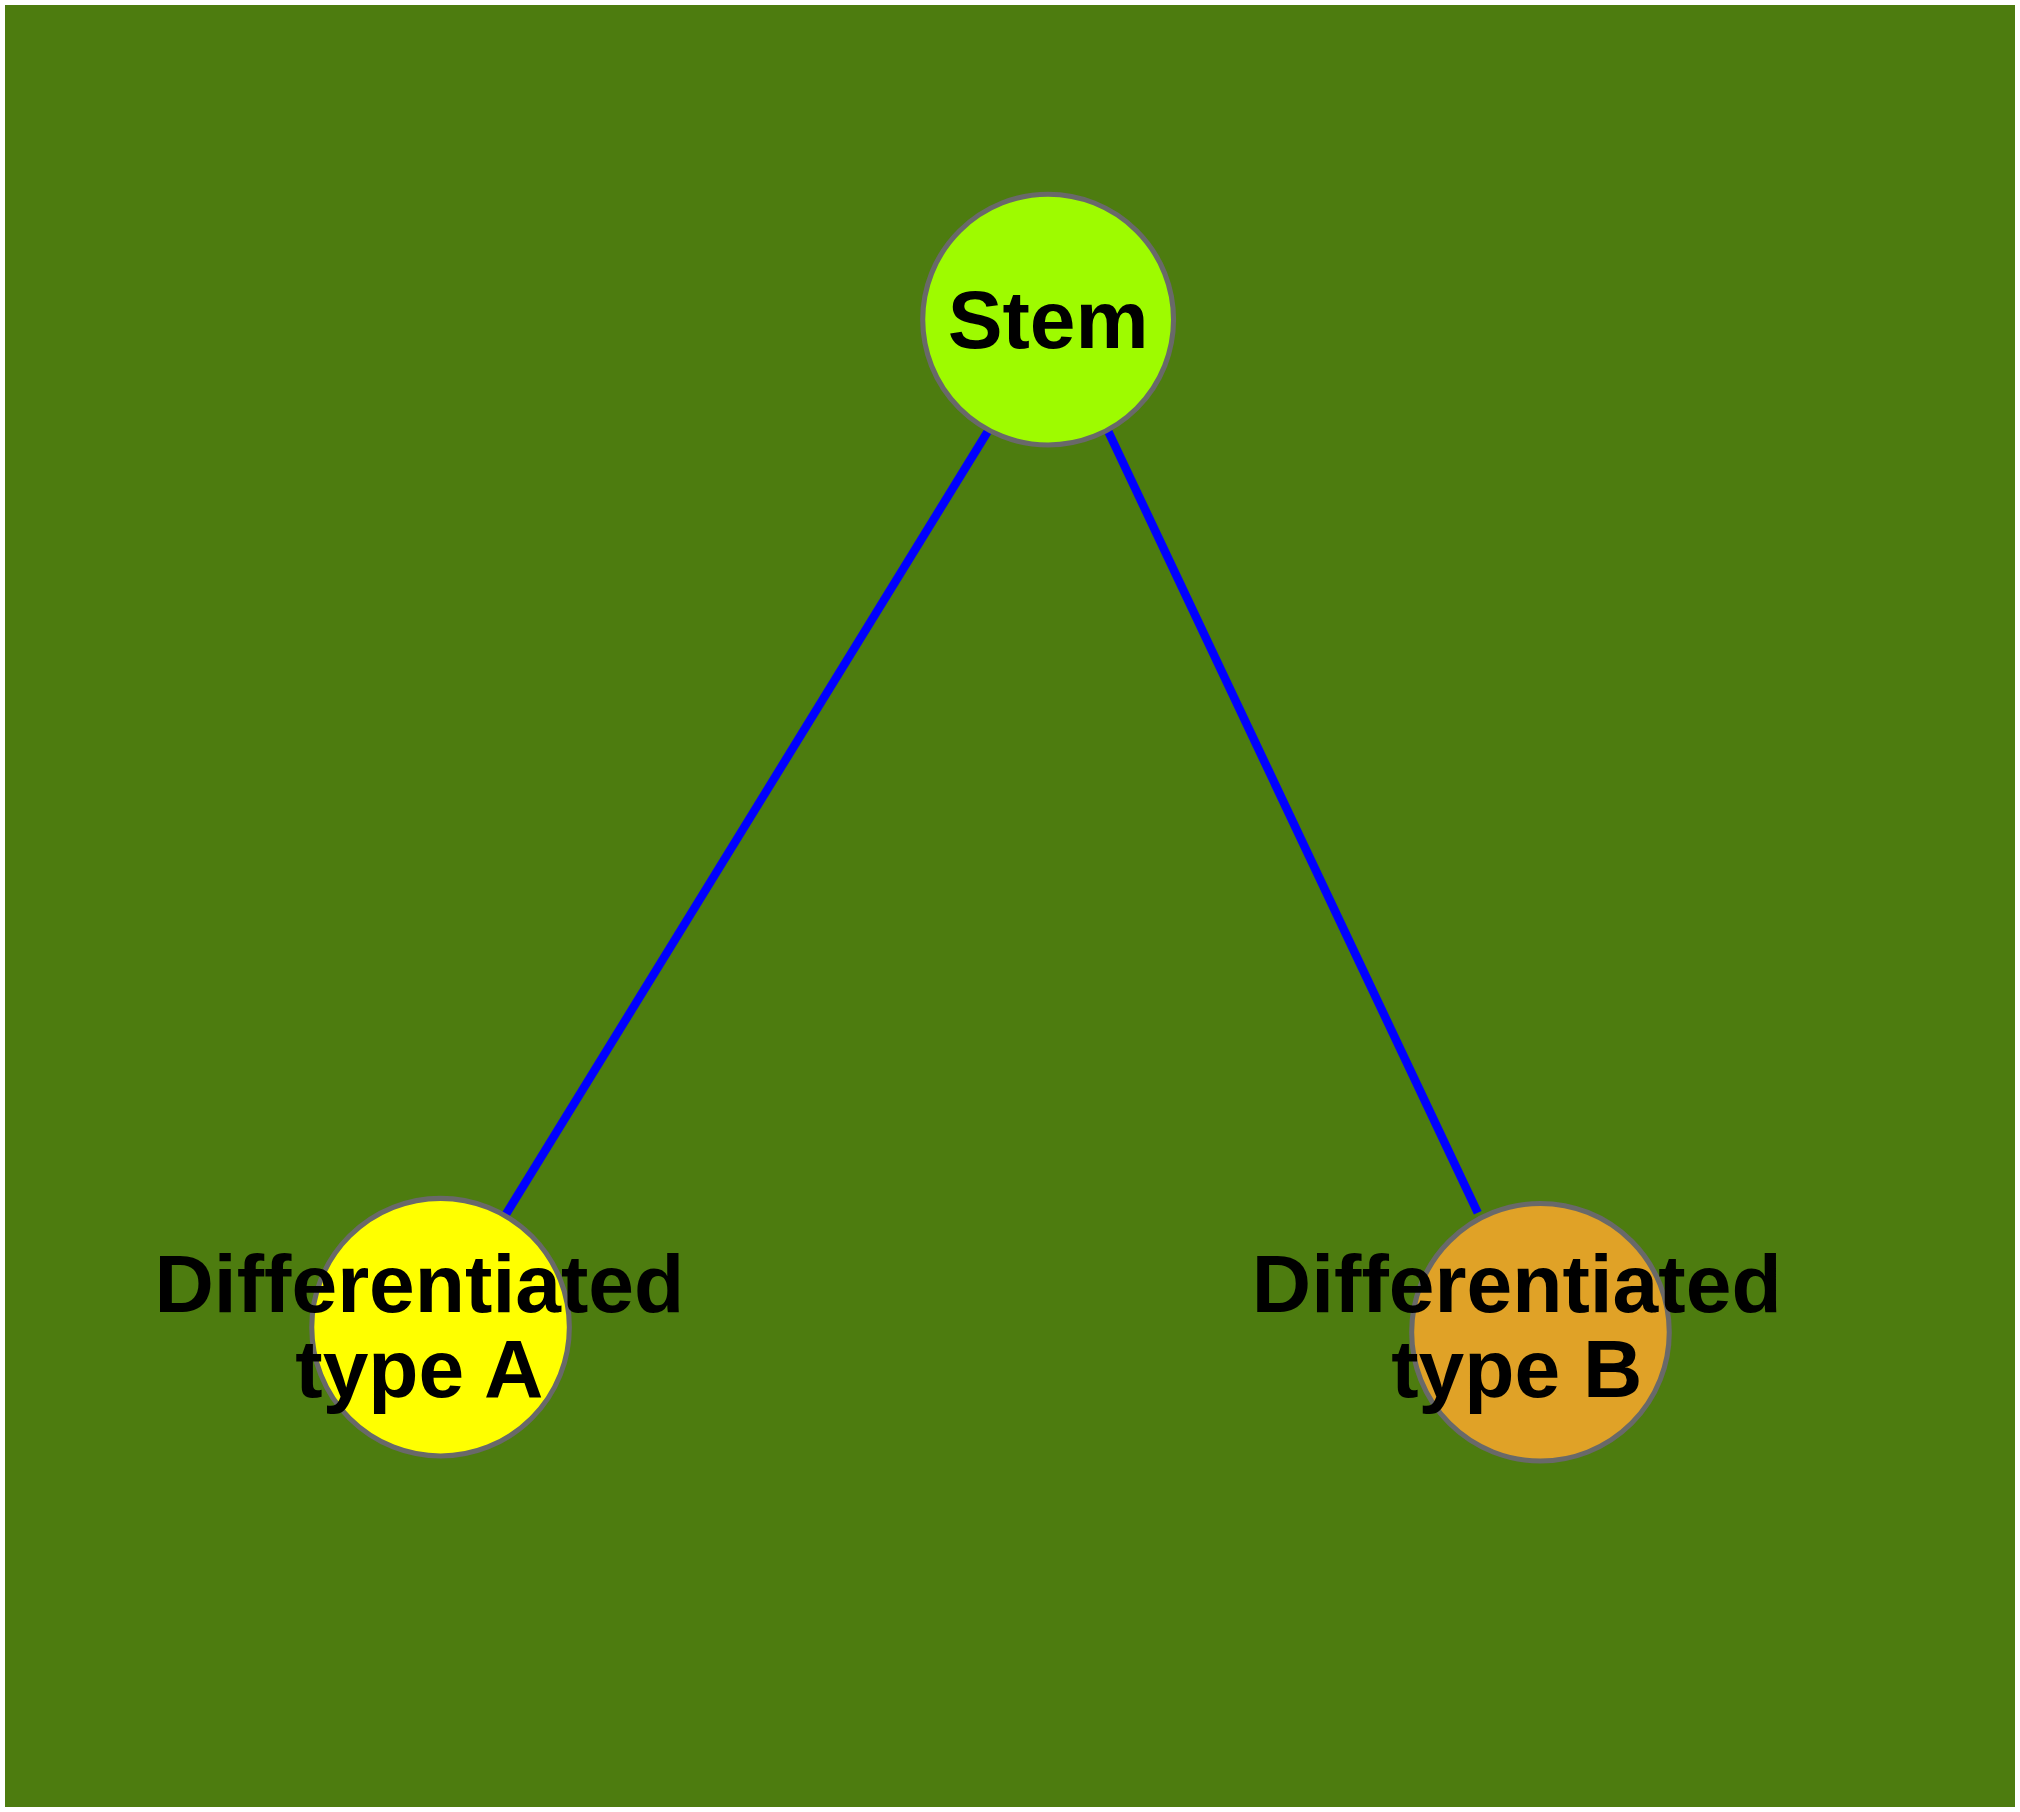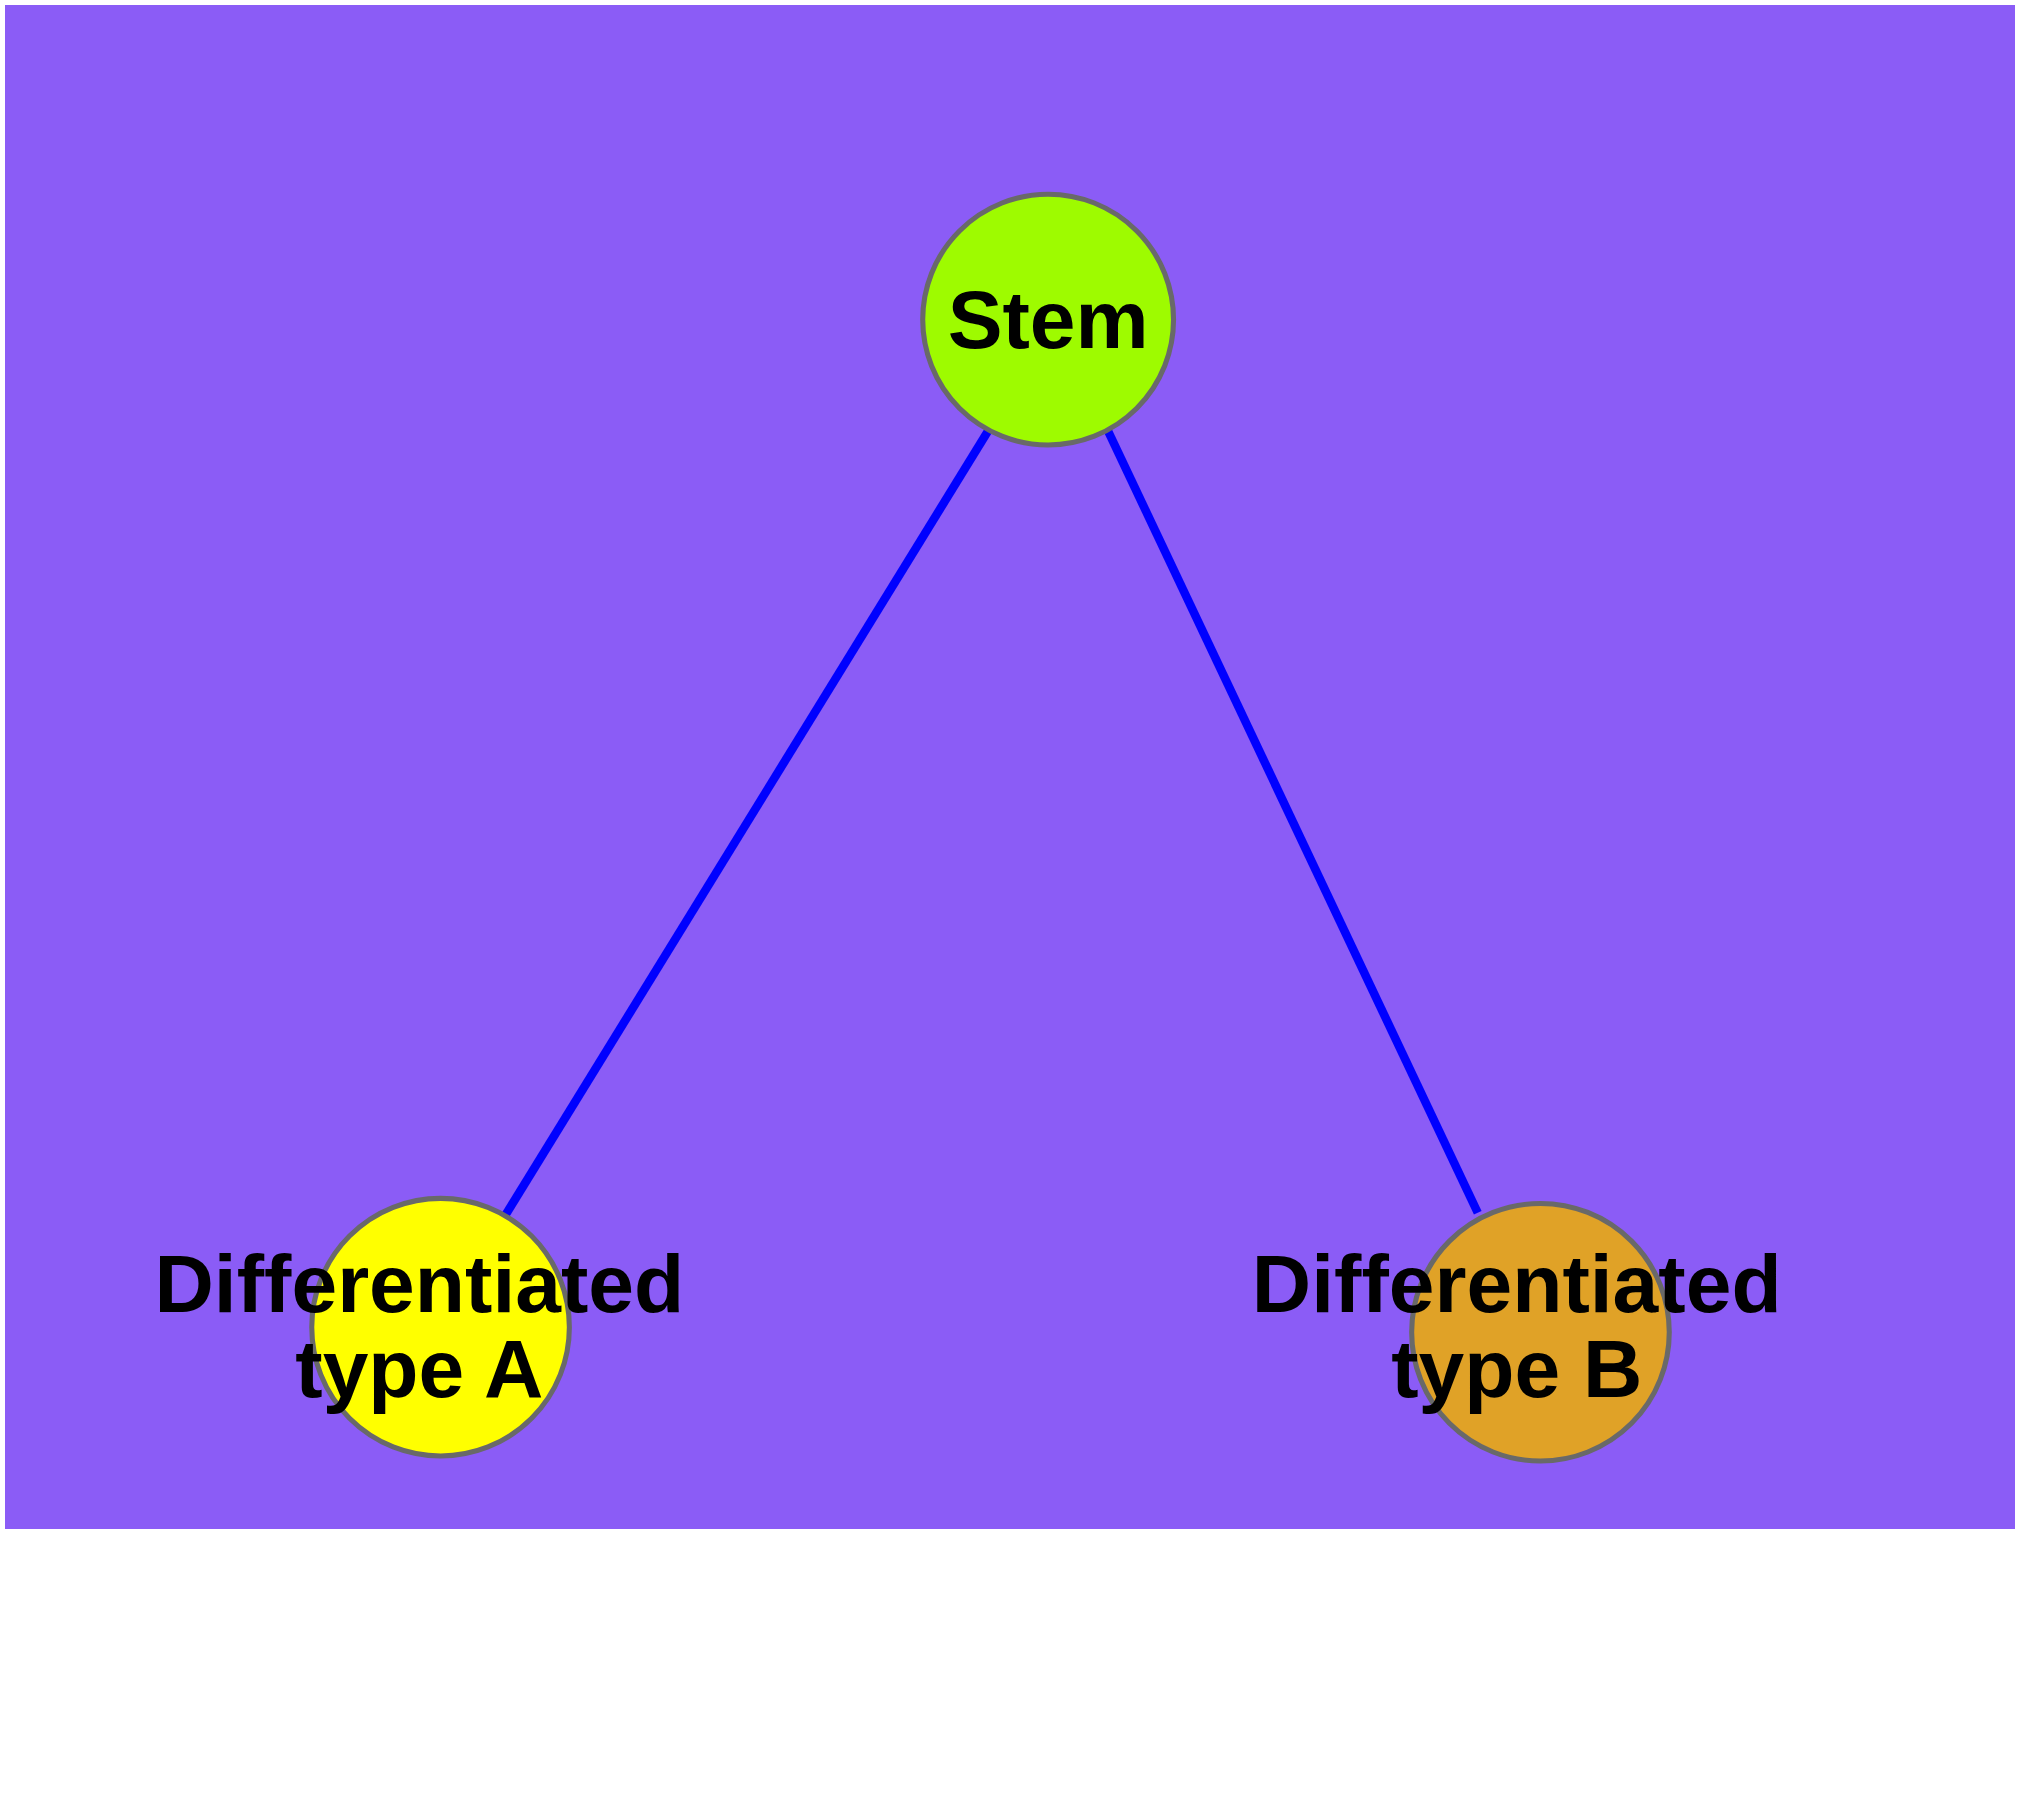--- a/index.html
+++ b/index.html
@@ -19,22 +19,22 @@
     width: 2021px;
     height: 1812px;
     background: #ffffff;
     box-sizing: border-box;
   }
   #graph-plot {
     position: absolute;
     left: 5.1px;
     top: 5.1px;
     width: 2010px;
-    height: 1524px;
-    background: #8b5cf6;
+    height: 1802px;
+    background: #4d7c0f;
     overflow: hidden;
   }
   #graph-svg {
     position: absolute;
     left: 0;
     top: 0;
     width: 2010px;
     height: 1802px;
     display: block;
   }

